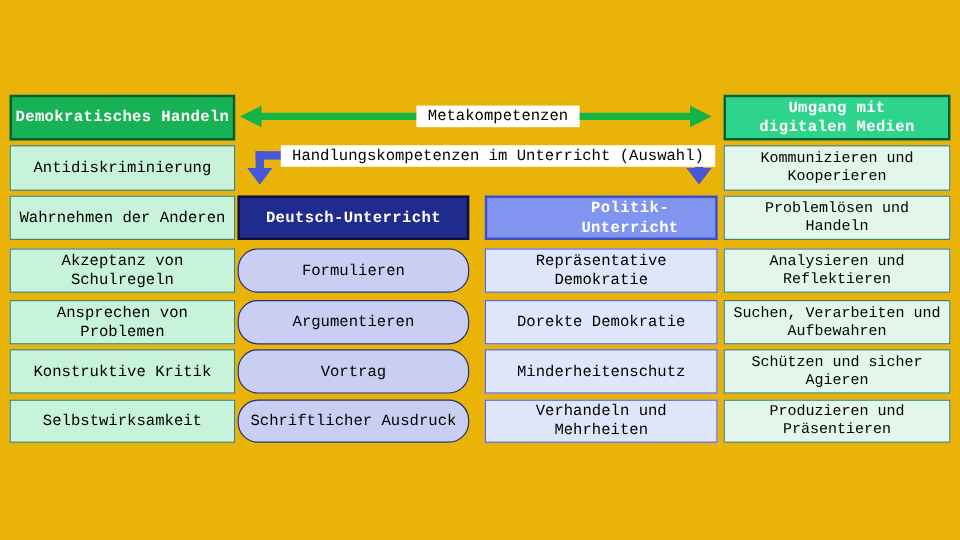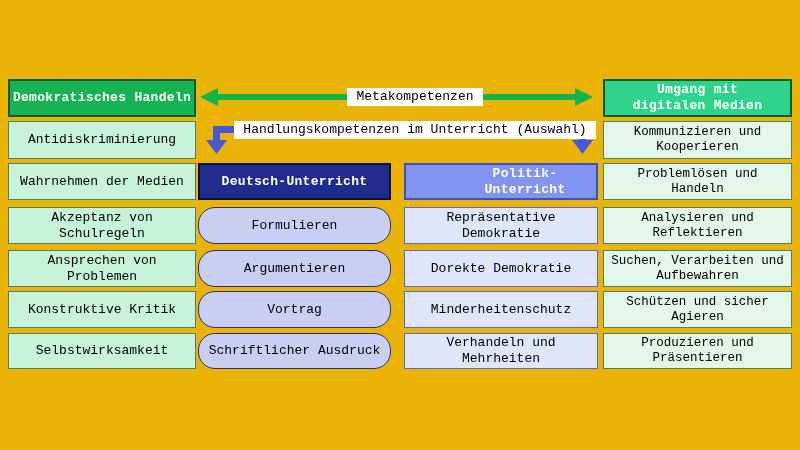--- a/index.html
+++ b/index.html
@@ -51,21 +51,21 @@
 <body>
 
 <div class="canvas">
 
   <div class="box header hdr-green-left col1 r0">Demokratisches Handeln</div>
   <div class="box header hdr-navy col2 r2">Deutsch-Unterricht</div>
   <div class="box header hdr-peri col3 r2">Politik-Unterricht</div>
   <div class="box header hdr-green-right col4 r0">Umgang mit digitalen Medien</div>
 
   <div class="box item item-green-left col1 r1">Antidiskriminierung</div>
-  <div class="box item item-green-left col1 r2">Wahrnehmen der Medien</div>
+  <div class="box item item-green-left col1 r2">Wahrnehmen der Anderen</div>
   <div class="box item item-green-left col1 r3">Akzeptanz von Schulregeln</div>
   <div class="box item item-green-left col1 r4">Ansprechen von Problemen</div>
   <div class="box item item-green-left col1 r5">Konstruktive Kritik</div>
   <div class="box item item-green-left col1 r6">Selbstwirksamkeit</div>
 
   <div class="box item item-blue-dark col2 r3">Formulieren</div>
   <div class="box item item-blue-dark col2 r4">Argumentieren</div>
   <div class="box item item-blue-dark col2 r5">Vortrag</div>
   <div class="box item item-blue-dark col2 r6">Schriftlicher Ausdruck</div>
 

